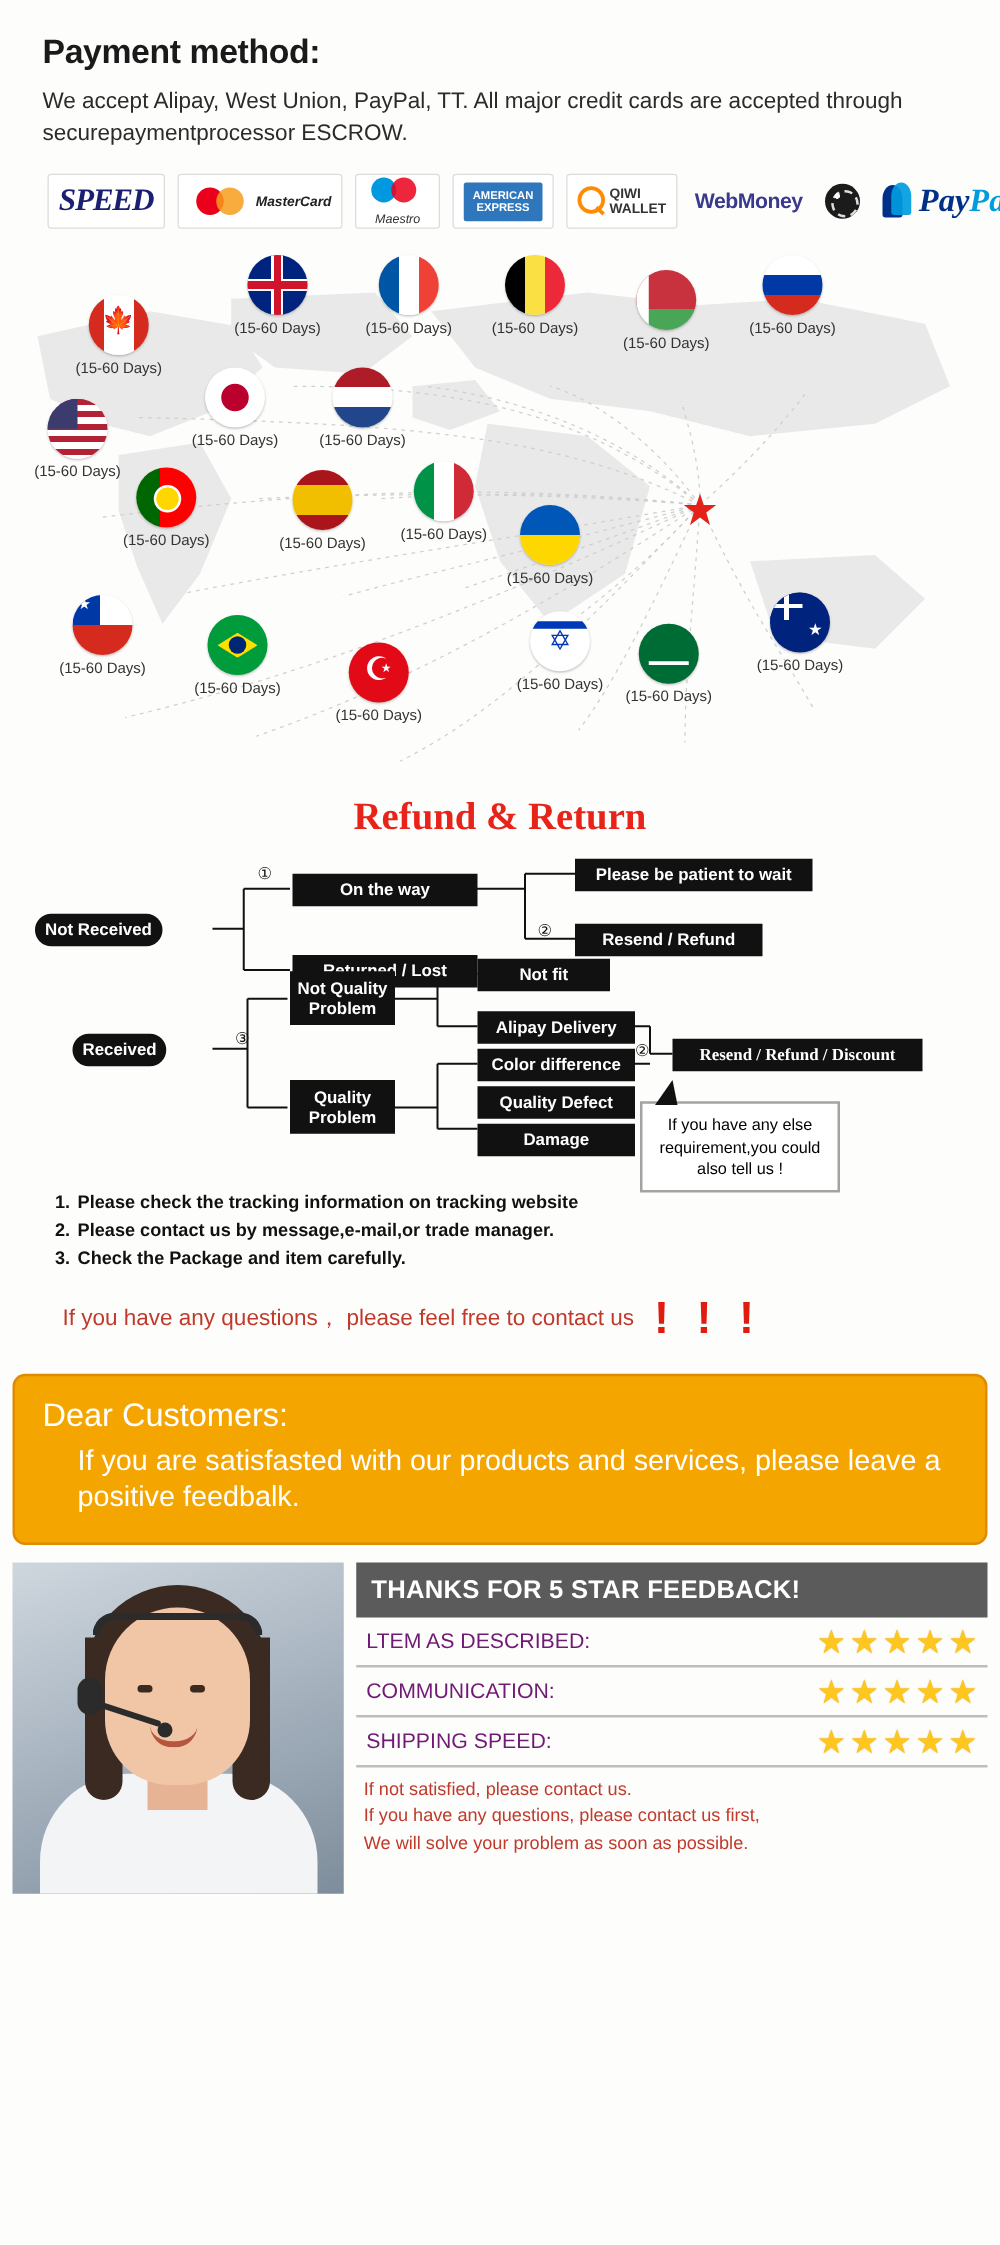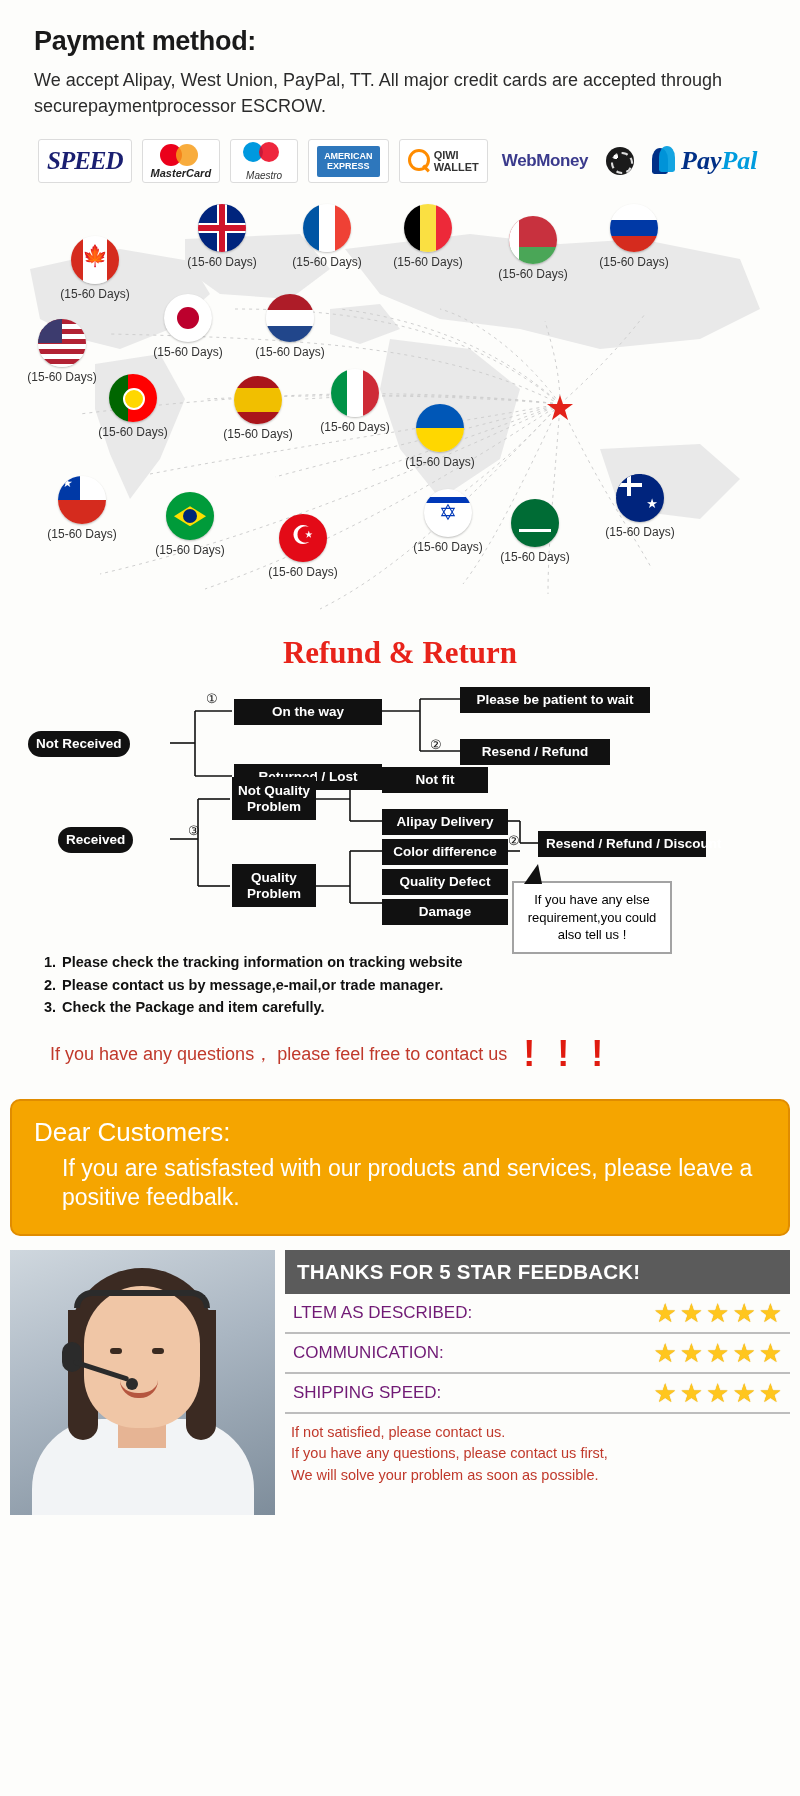--- a/index.html
+++ b/index.html
@@ -61,21 +61,21 @@
     padding: 0 4px;
   }
   .visa-txt {
     font-family: "Liberation Serif", serif;
     font-style: italic;
     font-weight: bold;
     font-size: 25px;
     color: #1a1f71;
     letter-spacing: -1px;
   }
-  .mc-wrap { display: flex; flex-direction: column; align-items: center; }
+  .mc-wrap { display: flex; flex-direction: row; align-items: center; }
   .mc-circles { position: relative; width: 54px; height: 22px; }
   .mc-circles i {
     position: absolute; top: 0; width: 22px; height: 22px; border-radius: 50%;
     display:block;
   }
   .mc-circles i.red { left: 6px; background: #eb001b; }
   .mc-circles i.yel { left: 22px; background: #f79e1b; opacity: .85; }
   .mc-txt { font-size: 11px; font-weight: bold; font-style: italic; color: #222; margin-top: 1px; }
   .maestro-wrap { display:flex; flex-direction:column; align-items:center; }
   .maestro-circles { position: relative; width: 50px; height: 20px; }
@@ -590,21 +590,21 @@
 
       <div class="node two-line" style="left:212px; top:86px; width:84px; padding:6px 4px;">Not Quality Problem</div>
       <div class="node two-line" style="left:212px; top:173px; width:84px; padding:6px 5px;">Quality Problem</div>
 
       <div class="node" style="left:362px; top:76px; width:106px;">Not fit</div>
       <div class="node" style="left:362px; top:118px; width:126px;">Alipay Delivery</div>
       <div class="node" style="left:362px; top:148px; width:126px;">Color difference</div>
       <div class="node" style="left:362px; top:178px; width:126px;">Quality Defect</div>
       <div class="node" style="left:362px; top:208px; width:126px;">Damage</div>
 
-      <div class="node" style="left:518px; top:140px; width:168px;">Resend / Refund / Discount</div>
+      <div class="node" style="left:518px; top:140px; width:200px;font-family:Liberation Serif, serif;">Resend / Refund / Discount</div>
 
       <span class="circ-num" style="left:186px; top:0px;">①</span>
       <span class="circ-num" style="left:410px; top:46px;">②</span>
       <span class="circ-num" style="left:168px; top:132px;">③</span>
       <span class="circ-num" style="left:488px; top:142px;">②</span>
 
       <div class="callout" style="left:492px; top:190px;">If you have any else requirement,you could also tell us !</div>
     </div>
 
     <div class="notes">

